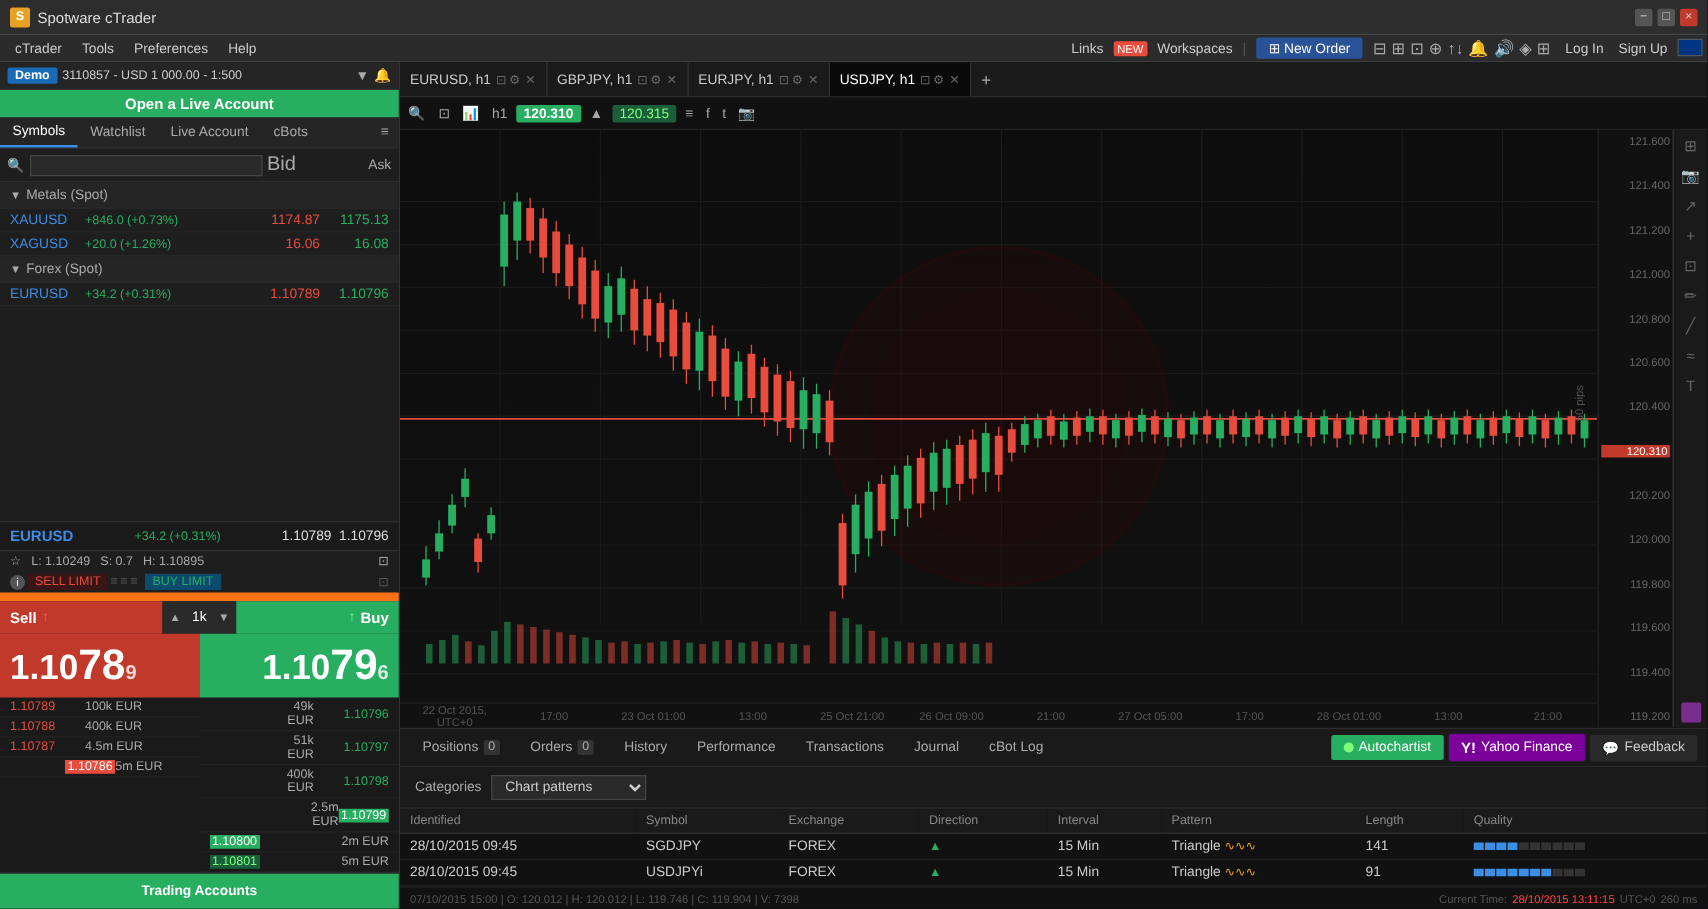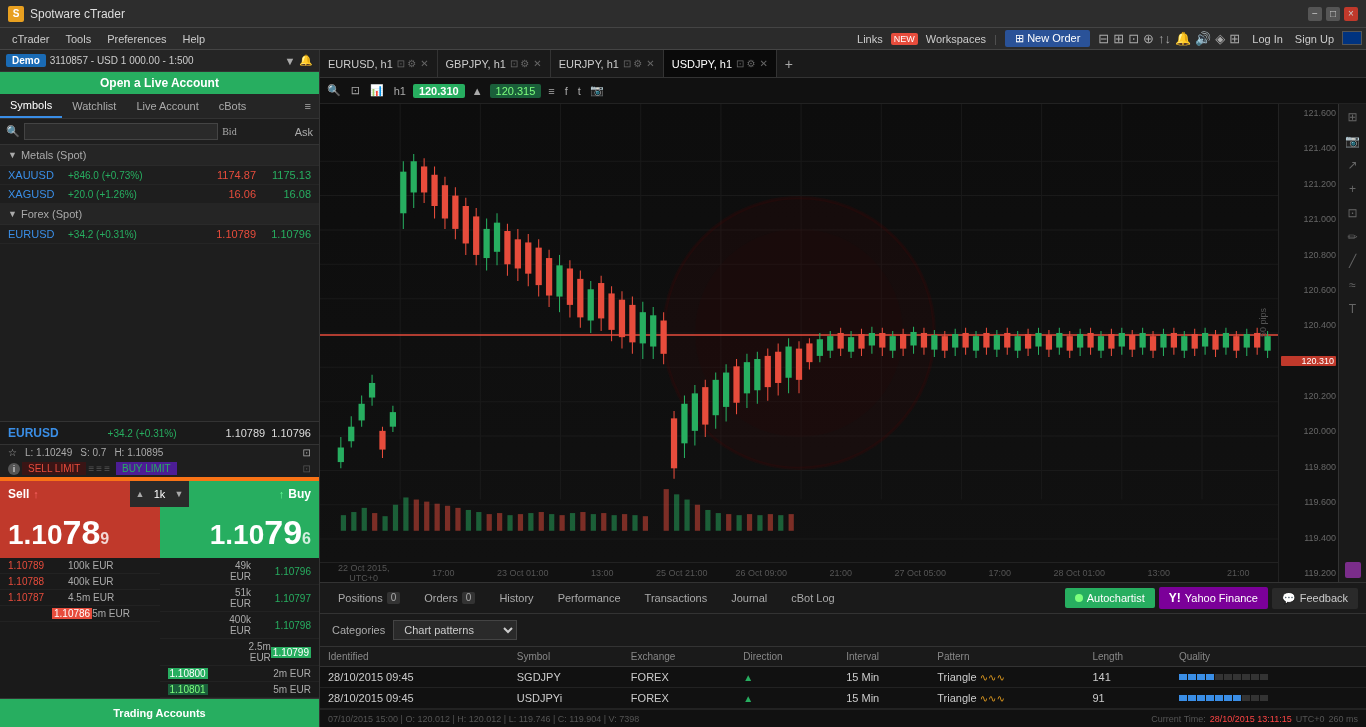--- a/index.html
+++ b/index.html
@@ -45,21 +45,21 @@
     
     #left-tabs { display: flex; align-items: center; background: #252525; border-bottom: 1px solid #333; }
     #left-tabs .tab { padding: 5px 10px; color: #aaa; cursor: pointer; font-size: 11px; }
     #left-tabs .tab.active { color: #fff; border-bottom: 2px solid #3a8ee6; }
     #left-tabs .collapse-btn { margin-left: auto; padding: 4px 8px; color: #aaa; cursor: pointer; }
 
     
     #search-bar { background: #1e1e1e; padding: 4px 6px; display: flex; align-items: center; gap: 4px; border-bottom: 1px solid #333; }
     #search-bar input { flex: 1; background: #2a2a2a; border: 1px solid #444; color: #ccc; padding: 2px 6px; font-size: 11px; outline: none; }
     #search-bar .search-icon { color: #aaa; }
-    #search-bar .bid-label { color: #aaa; font-size: 10px; font-family: Liberation Serif, serif; }
+    #search-bar .bid-label { color: #aaa; font-size: 16px; }
     #search-bar .ask-label { color: #aaa; font-size: 11px; }
 
     
     #symbols-list { flex: 1; overflow-y: auto; background: #1e1e1e; }
     .group-header { background: #252525; padding: 4px 8px; color: #aaa; font-size: 11px; cursor: pointer; display: flex; align-items: center; gap: 4px; border-bottom: 1px solid #2a2a2a; }
     .group-header .arrow { font-size: 9px; }
     .symbol-row { display: flex; align-items: center; padding: 3px 8px; border-bottom: 1px solid #252525; cursor: pointer; }
     .symbol-row .sym-name { color: #3a8ee6; font-size: 11px; width: 60px; }
     .symbol-row .sym-change { font-size: 10px; flex: 1; }
     .symbol-row .sym-change.positive { color: #27ae60; }
@@ -69,21 +69,21 @@
     
     #trading-panel { background: #1e1e1e; border-top: 1px solid #333; }
     .trading-sym-bar { background: #1a1a1a; padding: 4px 8px; display: flex; align-items: center; justify-content: space-between; border-bottom: 1px solid #333; }
     .trading-sym-name { color: #3a8ee6; font-size: 12px; font-weight: bold; }
     .trading-sym-change { color: #27ae60; font-size: 10px; }
     .trading-sym-prices { display: flex; gap: 6px; }
     .trading-sym-price { font-size: 11px; color: #ddd; }
     .trading-info-row { padding: 2px 8px; display: flex; align-items: center; gap: 8px; font-size: 10px; color: #aaa; }
     .star-icon { color: #aaa; cursor: pointer; }
     .info-icon { background: #555; color: #fff; border-radius: 50%; width: 12px; height: 12px; display: inline-flex; align-items: center; justify-content: center; font-size: 9px; cursor: pointer; }
-    .trade-buttons-row { display: flex; gap: 0; border-top: 4px solid #f97316; }
+    .trade-buttons-row { display: flex; gap: 0; border-top: 7px solid #f97316; }
     .sell-btn-area { background: #c0392b; flex: 1; padding: 6px 8px; display: flex; align-items: center; gap: 4px; cursor: pointer; }
     .sell-label { color: #fff; font-size: 12px; font-weight: bold; }
     .sell-arrow { color: #ff6666; }
     .qty-area { background: #2a2a2a; display: flex; align-items: center; padding: 0 6px; }
     .qty-input { background: transparent; border: none; color: #fff; font-size: 11px; width: 30px; text-align: center; outline: none; }
     .qty-arrow { color: #aaa; cursor: pointer; font-size: 9px; }
     .buy-btn-area { background: #27ae60; flex: 1; padding: 6px 8px; display: flex; align-items: center; justify-content: flex-end; gap: 4px; cursor: pointer; }
     .buy-label { color: #fff; font-size: 12px; font-weight: bold; }
     .buy-arrow { color: #66ff99; }
 
@@ -183,21 +183,21 @@
     .chart-svg { width: 100%; height: 100%; }
 
     
     ::-webkit-scrollbar { width: 4px; }
     ::-webkit-scrollbar-track { background: #1a1a1a; }
     ::-webkit-scrollbar-thumb { background: #444; border-radius: 2px; }
     
     .limit-btns { display: flex; gap: 2px; align-items: center; padding: 2px 8px; }
     .limit-btn { background: #333; color: #aaa; border: none; padding: 1px 6px; font-size: 10px; cursor: pointer; }
     .limit-btn.sell { background: #3a1515; color: #e74c3c; }
-    .limit-btn.buy { background: #4c1d95; color: #27ae60; }
+    .limit-btn.buy { background: #0c4a6e; color: #27ae60; }
     .limit-sep { width: 2px; }
     .limit-icon { color: #555; cursor: pointer; font-size: 10px; }
   </style>
 </head>
 <body>
 
 <div id="titlebar">
   <div class="title">
     <div class="title-icon">S</div>
     <span>Spotware cTrader</span>

